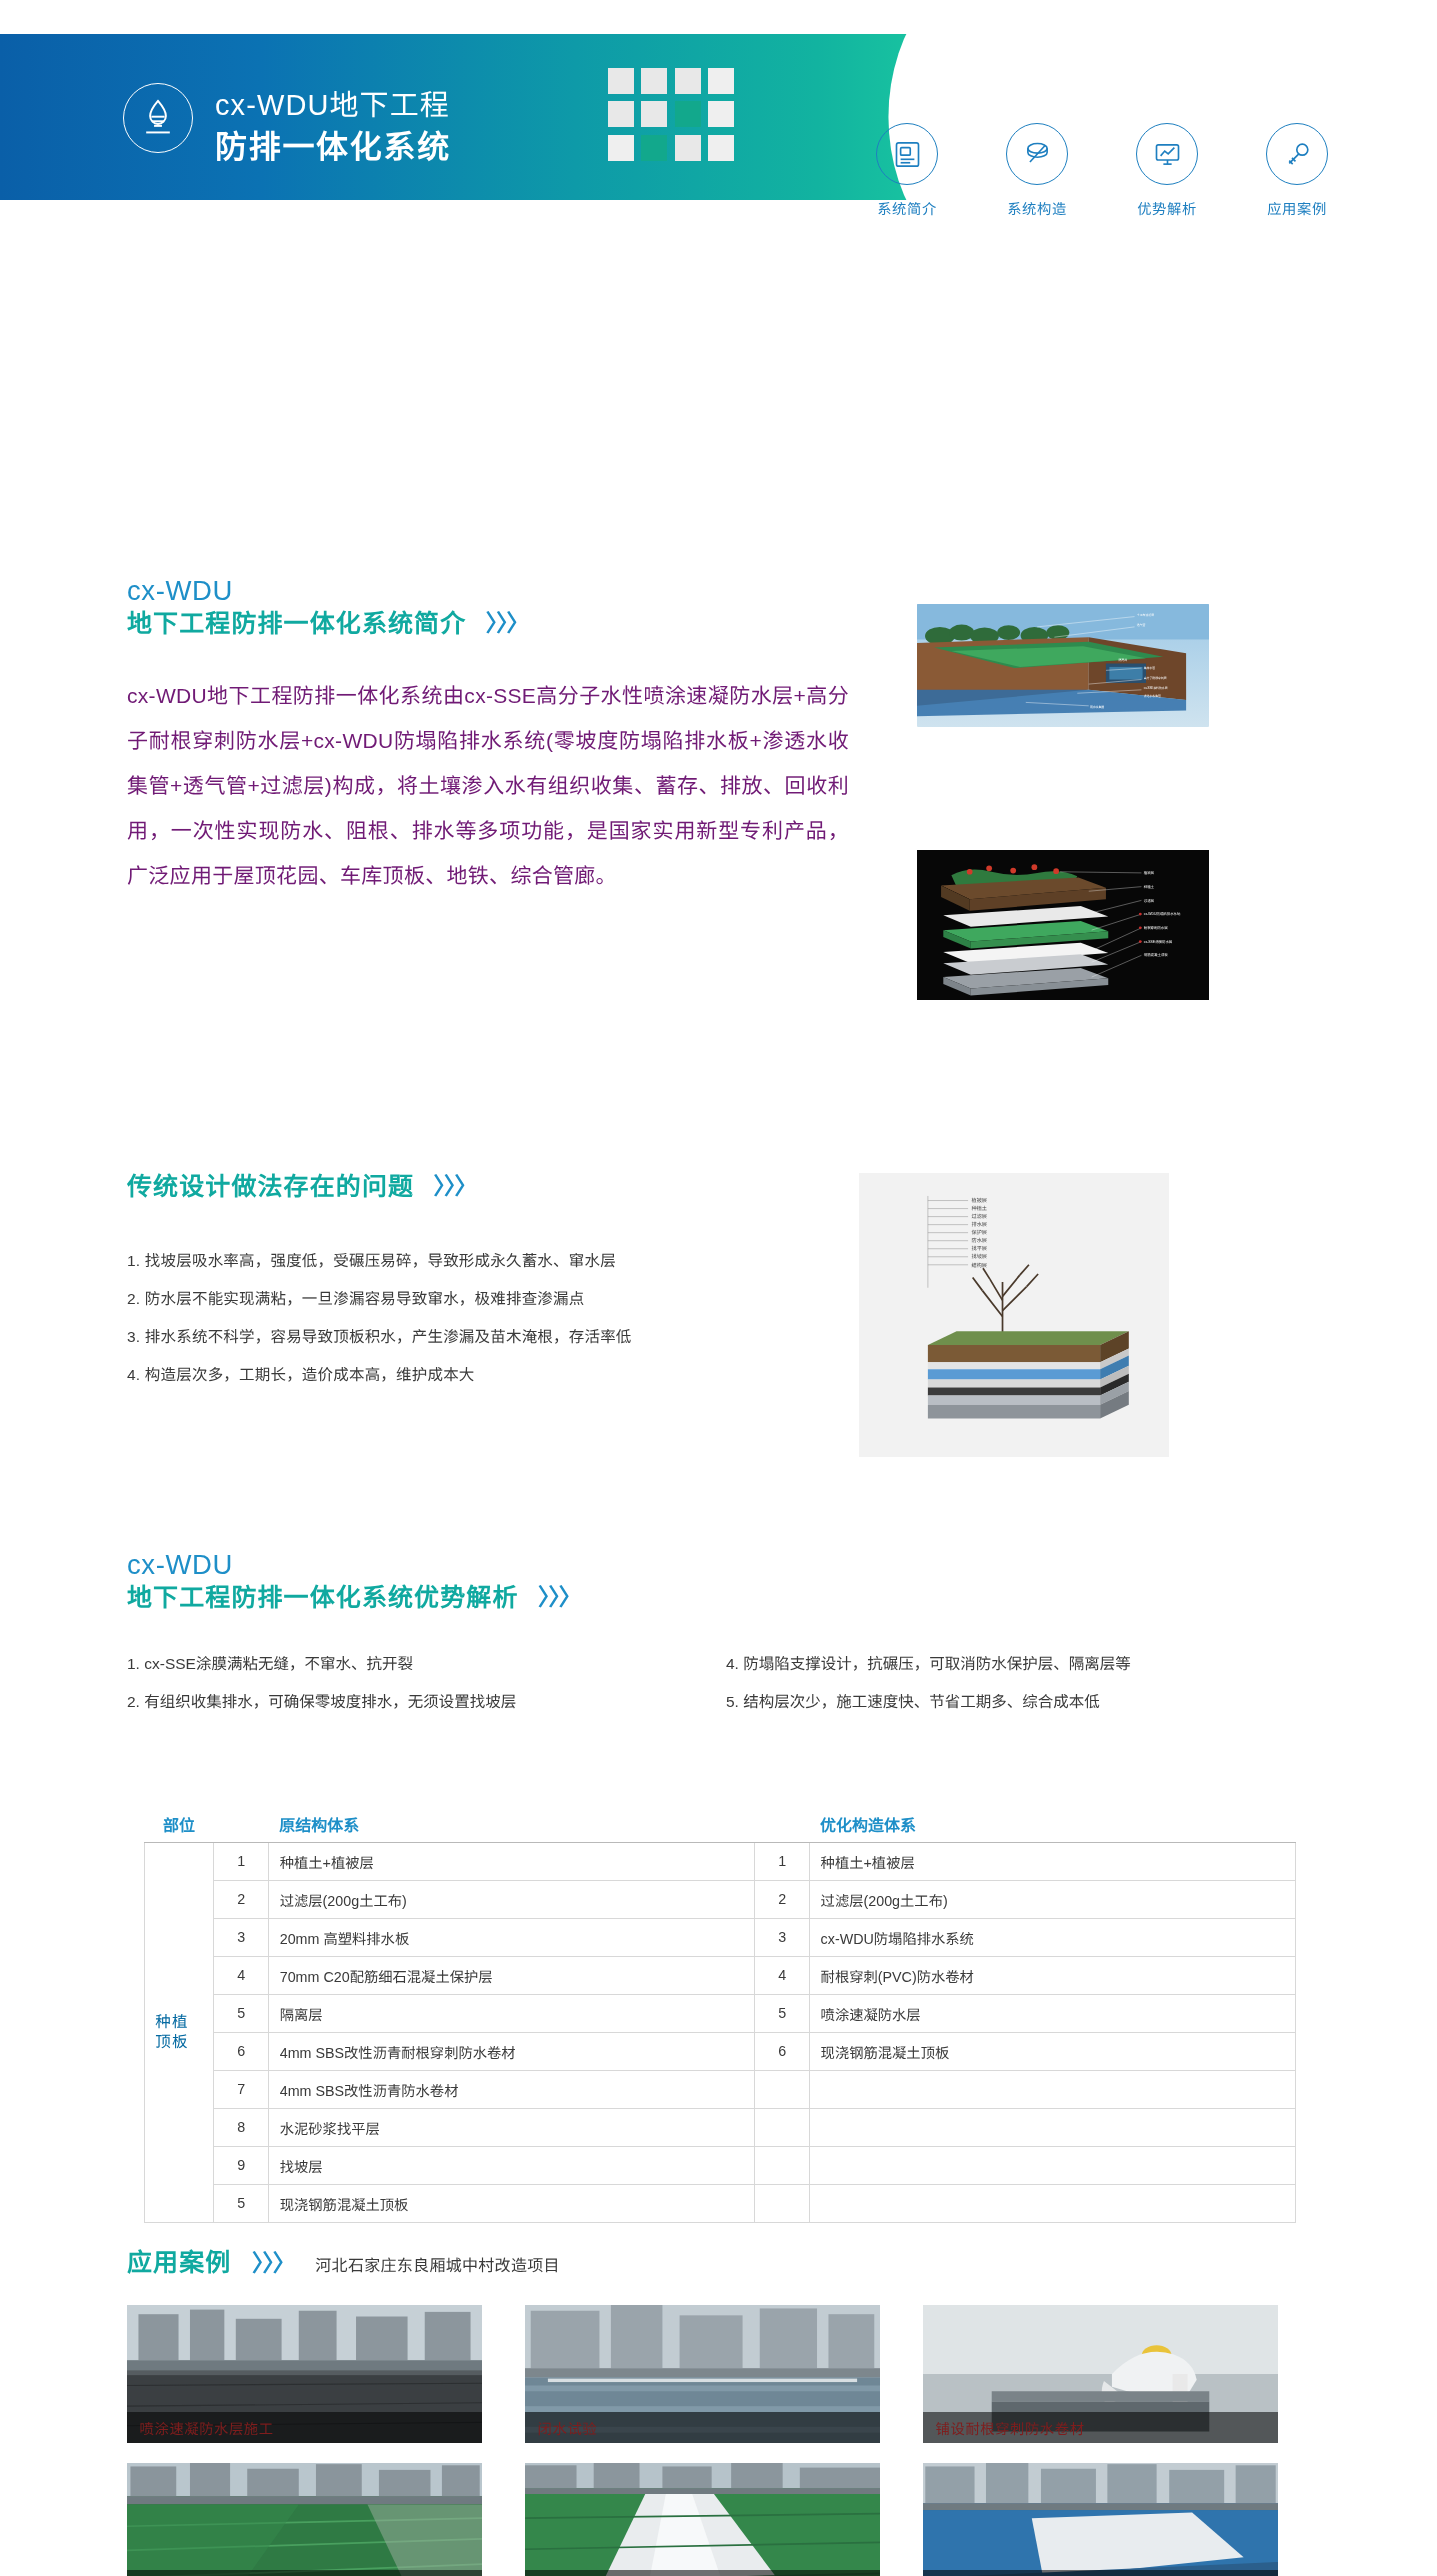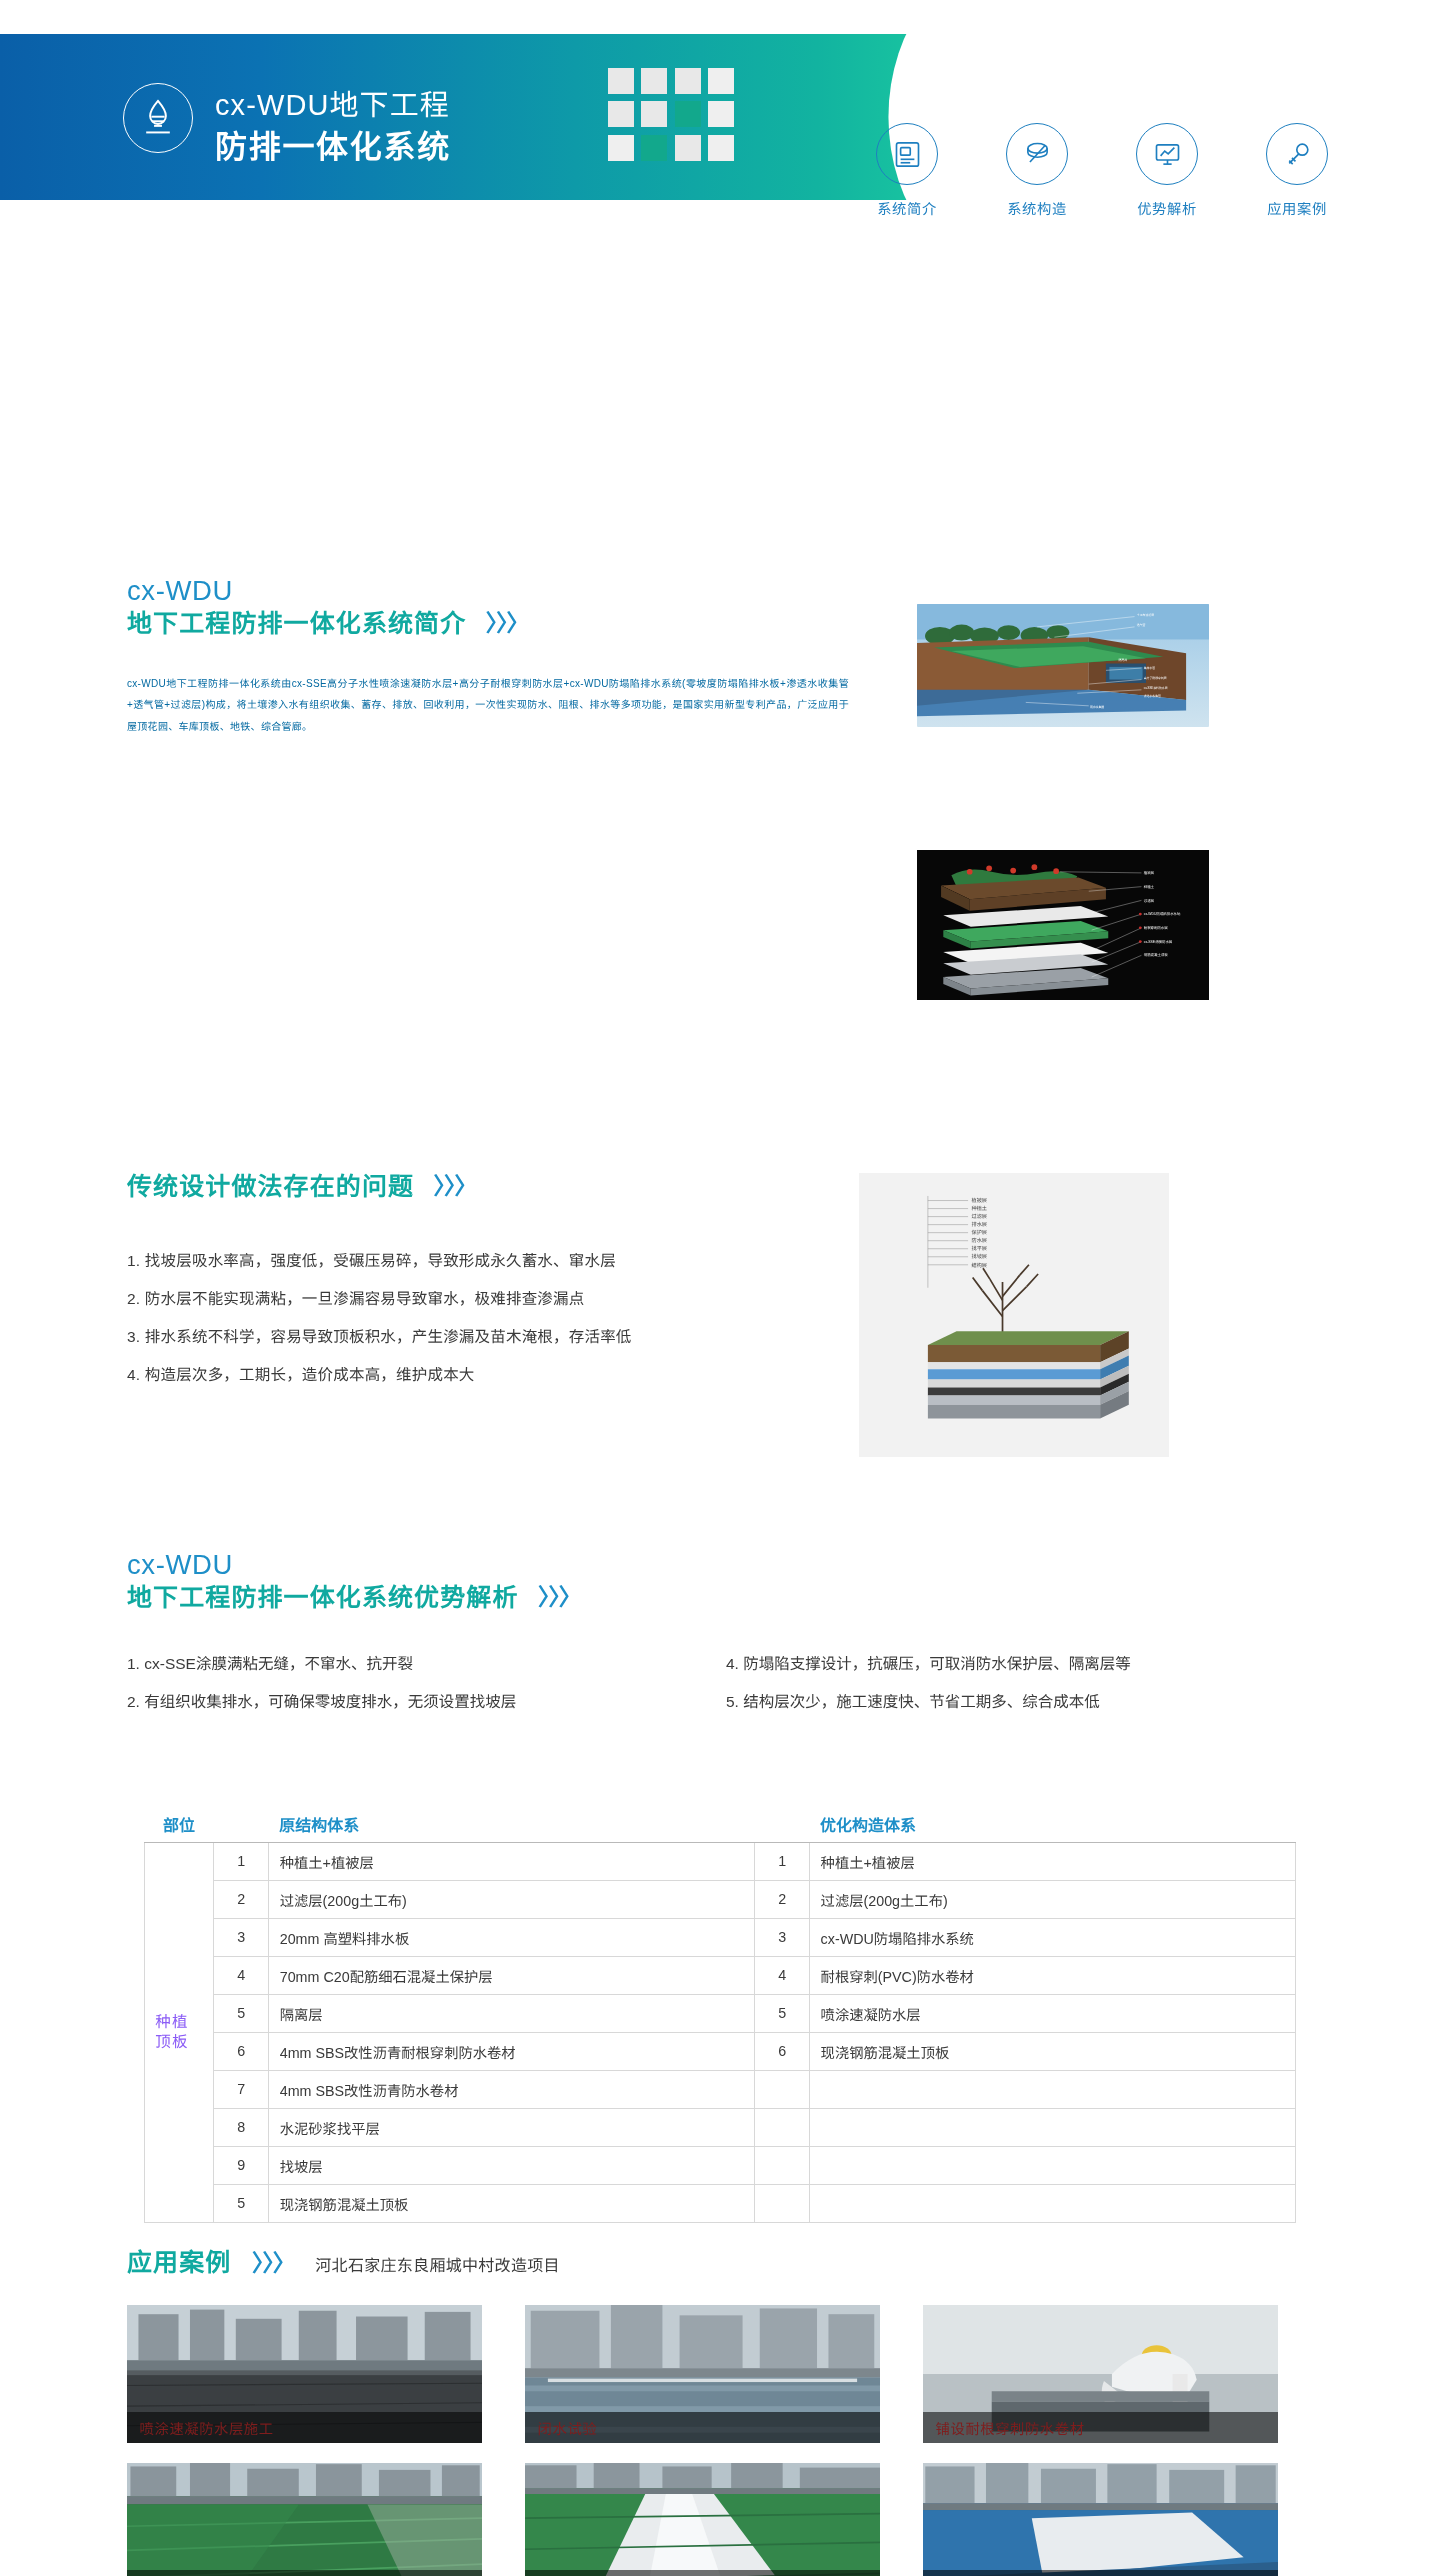--- a/index.html
+++ b/index.html
@@ -146,23 +146,23 @@
   }
 
   
   .s1 {
     position: absolute;
     left: 127px; top: 333px;
     width: 722px;
   }
   .s1-body {
     margin-top: 32px;
-    font-size: 10px;
+    font-size: 21px;
     line-height: 2.15;
-    color: #0369a1;
+    color: #701a75;
     letter-spacing: 0.3px;
     text-align: justify;
   }
   .s1-img1 {
     position: absolute;
     left: 917px; top: 363px;
     width: 292px; height: 123px;
     border-radius: 1.1px;
     overflow: hidden;
   }
@@ -240,21 +240,21 @@
     height: 36px;
     background: #ffffff;
   }
   .tbl .c-part  { width: 69px; text-align: center; }
   .tbl .c-num   { width: 55px;  text-align: center; }
   .tbl .c-txt   { width: 484px; }
   .vpart {
     text-align: center;
     font-weight: 700;
     font-size: 15.5px;
-    color: #8b5cf6;
+    color: #0369a1;
     letter-spacing: 1.1px;
     line-height: 1.32;
   }
 
   
   .s4 {
     position: absolute;
     left: 127px; top: 2001px;
     width: 1198px;
   }

